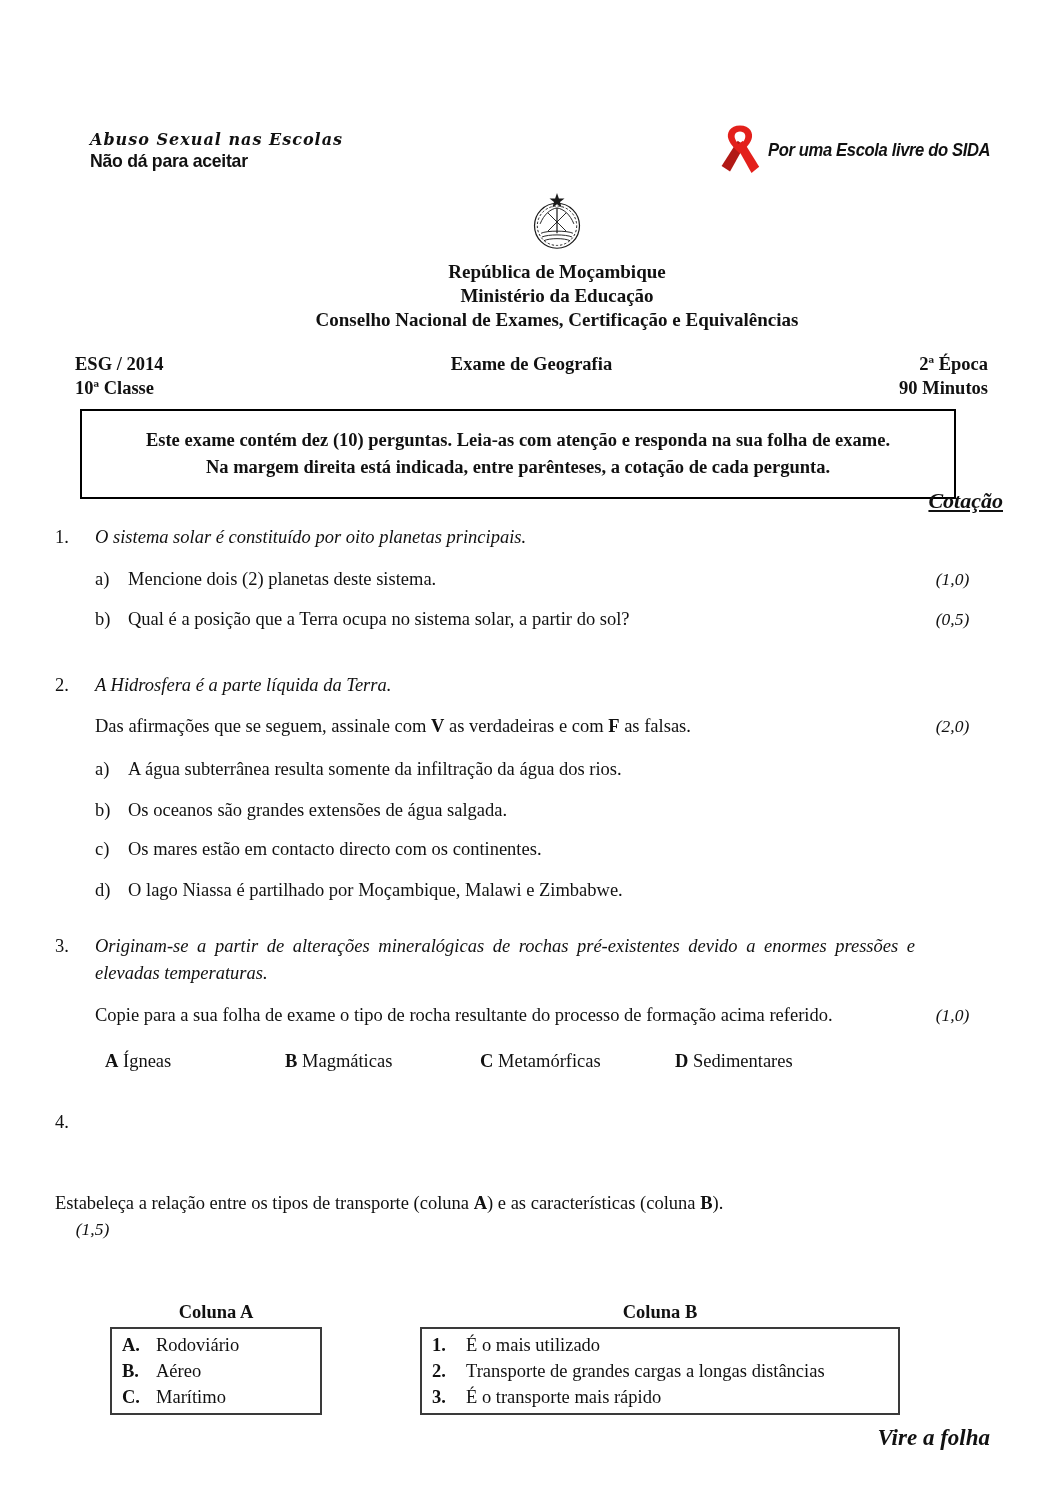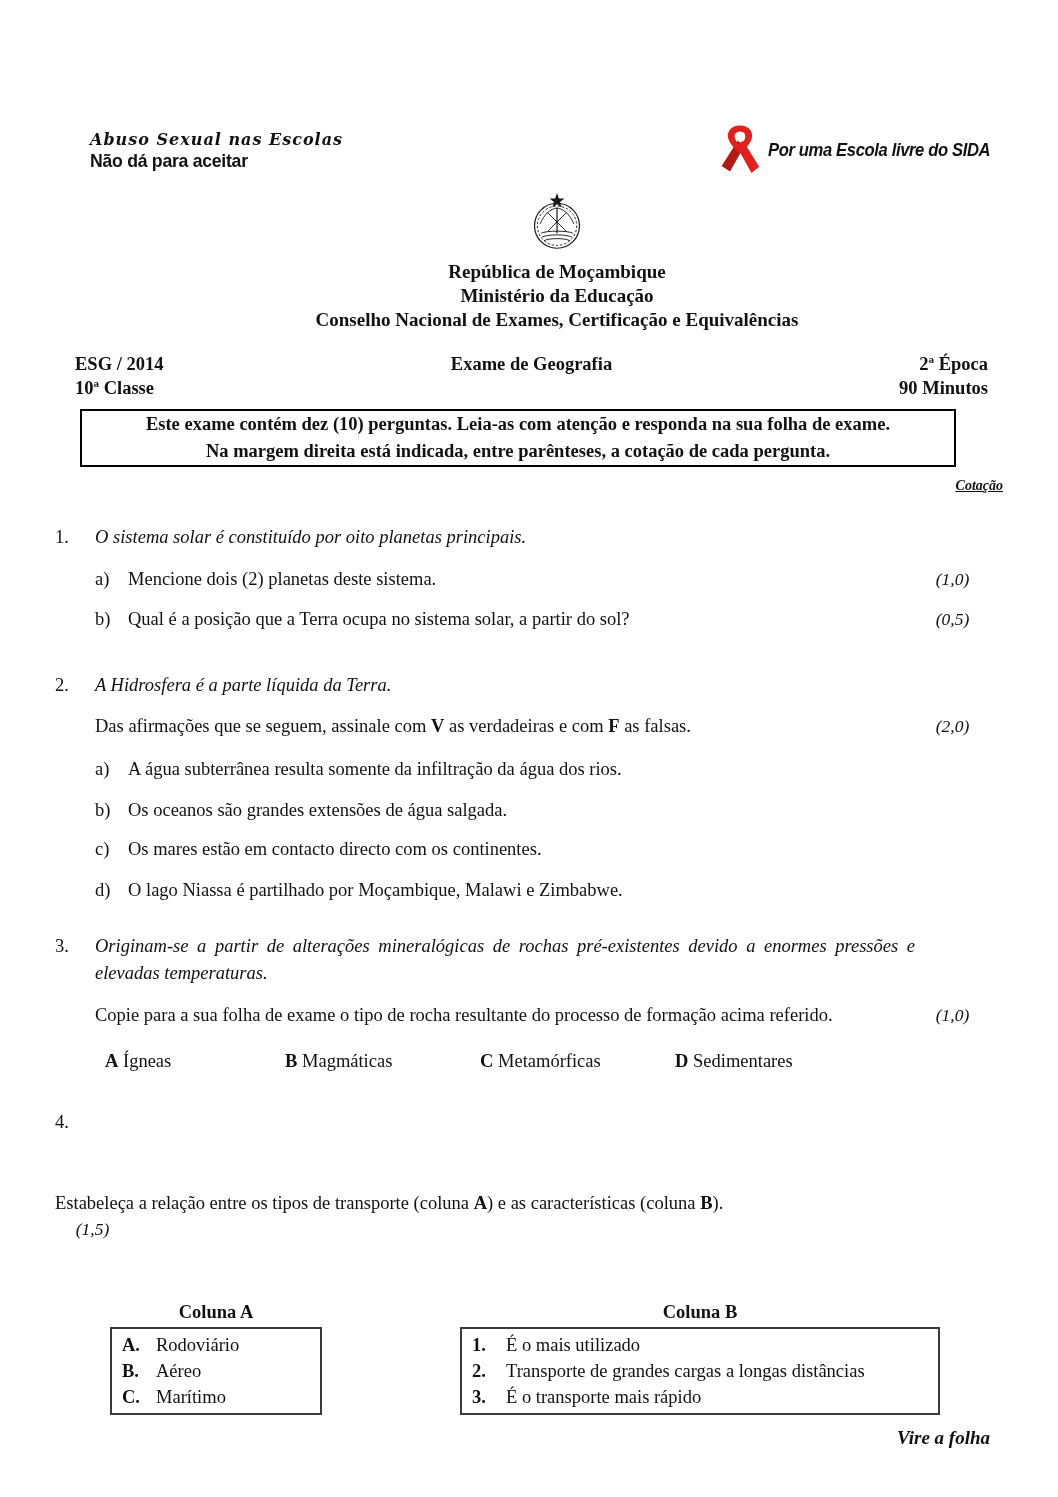--- a/index.html
+++ b/index.html
@@ -47,26 +47,26 @@
     display:flex; font-weight:bold; font-size:18.5px; line-height:24px;gap:28px;
   }
   .meta-left  { width:220px; }
   .meta-center{ flex:1; text-align:center; }
   .meta-right { width:220px; text-align:right; }
   
   .instructions {
     position:absolute; top:409px; left:80px; width:876px;
     border:2px solid #000;
     text-align:center; font-weight:bold; font-size:18.5px; line-height:27px;
-    padding:0 6px;
+    padding:16px 6px;
   }
   
   .cotacao {
-    position:absolute; top:478px; right:55px;
-    font-weight:bold; font-style:italic; font-size:14px;
+    position:absolute; top:488px; right:55px;
+    font-weight:bold; font-style:italic; font-size:22px;
     text-decoration: underline;
   }
   
   .content { position:absolute; top:512px; left:55px; right:68px; font-size:18.5px; line-height:26px; }
   .qrow { display:flex; align-items:flex-start; }
   .qrow.center-score { align-items:center; }
   .qnum { width:40px; flex:0 0 40px; }
   .qbody { flex:1 1 auto; }
   .qscore { width:75px; flex:0 0 75px; text-align:center; font-style:italic; font-size:17.5px; }
   .statement { font-style: italic; }
@@ -90,29 +90,29 @@
   .mt-q4s  { margin-top:35px; }
   .mt-q4i  { margin-top:15px;flex-direction:column; }
   .mt-tbl  { margin-top:8px; }
   .mt-foot { margin-top:10px; }
   .lh27 { line-height:27px; }
   
   .options { display:flex; padding-left:10px; }
   .opt { white-space:nowrap; }
   .opt-a { width:180px; } .opt-b { width:195px; } .opt-c { width:195px; }
   
-  .tables { display:flex;gap:40px; }
+  .tables { display:flex; }
   .tblwrap-a { margin-left:55px; width:212px; }
   .tblwrap-b { margin-left:98px; width:480px; }
   .tbl-header { font-weight:bold; text-align:center; margin-bottom:2px; }
   .tbl-box { border:2px solid #3a3a3a; padding:3px 0 3px 10px; line-height:26px; }
   .tbl-row { display:flex; }
   .tbl-row .rlabel { font-weight:bold; width:34px; flex:0 0 34px; }
   
-  .turn-page { text-align:right; font-weight:bold; font-style:italic; font-size:19px; }
+  .turn-page { text-align:right; font-weight:bold; font-style:italic; font-size:23px; }
   b { font-weight: bold; }
 </style>
 </head>
 <body>
 
 <div class="page">
 
   <div class="campaign">
     <div class="script-line">Abuso Sexual nas Escolas</div>
     <div class="slogan-line">Não dá para aceitar</div>

